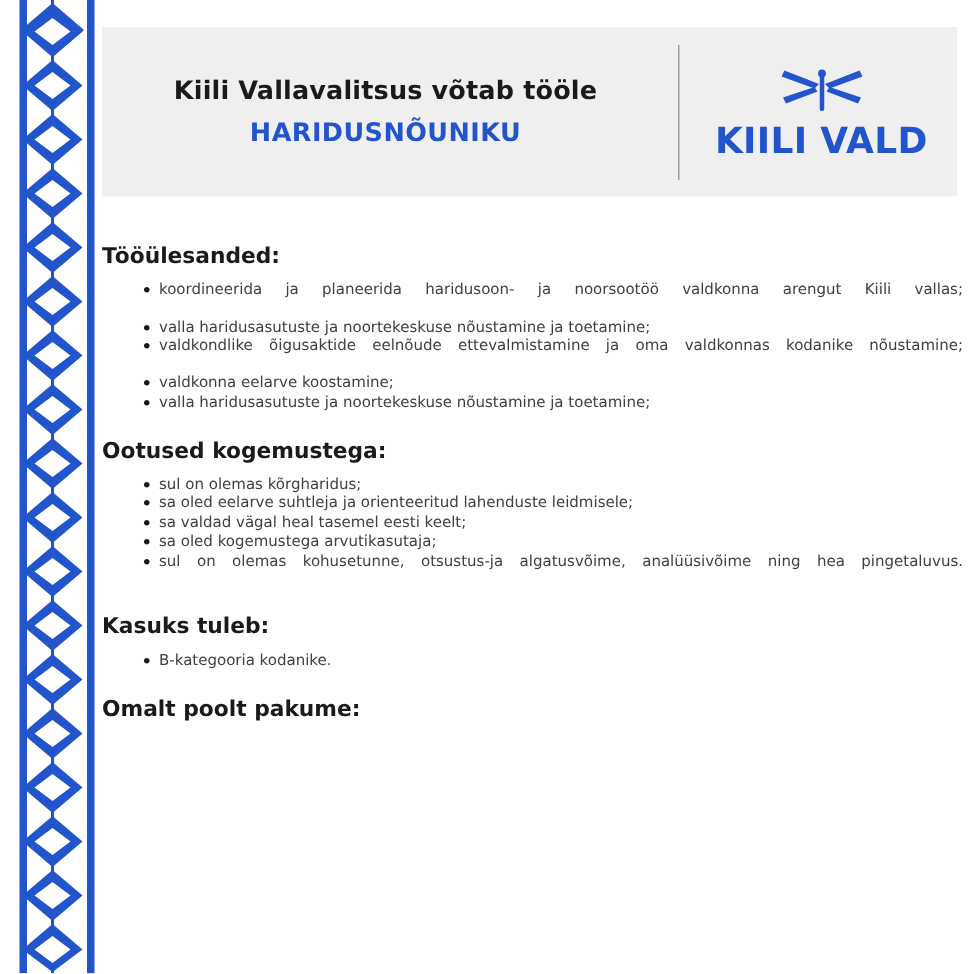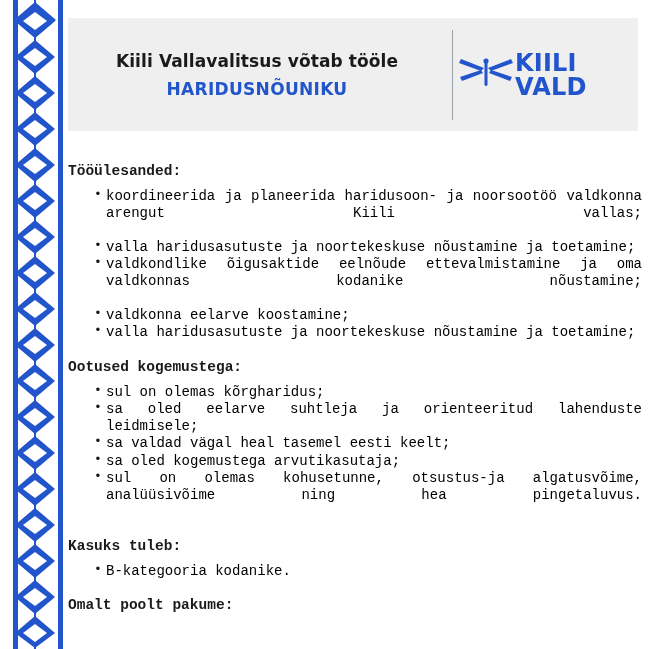--- a/index.html
+++ b/index.html
@@ -66,20 +66,21 @@
   }
   .header-divider {
     width: 1px;
     height: 90px;
     background: #9aa0a6;
     flex: 0 0 1px;
   }
   .logo-wrap {
     flex: 1 1 auto;
     display: flex;
+    flex-direction: column;
     align-items: center;
     justify-content: flex-start;
     padding-left: 4px;
   }
   .logo-mark {
     margin-bottom: 2px;
   }
   .logo-text {
     font-size: 24px;
     font-weight: bold;
@@ -87,41 +88,40 @@
     letter-spacing: 0.2px;
     line-height: 1;
   }
 
   
   .content {
     position: absolute;
     left: 68px;
     top: 163px;
     width: 574px;
-    font-family: Liberation Mono, monospace;
   }
   .section-title {
     font-size: 14.5px;
     font-weight: bold;
     color: #1a1a1a;
     margin: 0 0 9px 0;
   }
   .section {
     margin-bottom: 18px;
   }
   ul.bullets {
     margin: 0 0 0 0;
     padding-left: 26px;
     list-style: none;
   }
   ul.bullets li {
     position: relative;
-    font-size: 14px;
+    font-size: 10px;
     line-height: 1.18;
-    color: #000000;
+    color: #404040;
     margin-bottom: 1px;
     text-align: justify;
     padding-left: 12px;
   }
   ul.bullets li::before {
     content: "\2022";
     position: absolute;
     left: 0;
     top: -1px;
     font-size: 13px;

